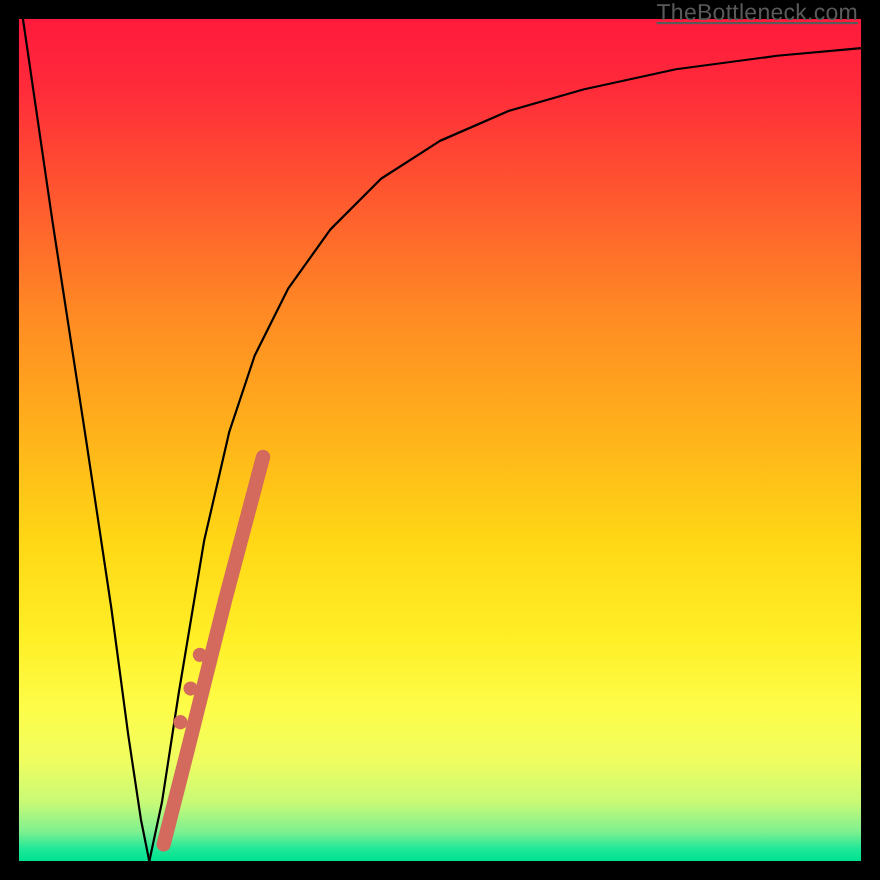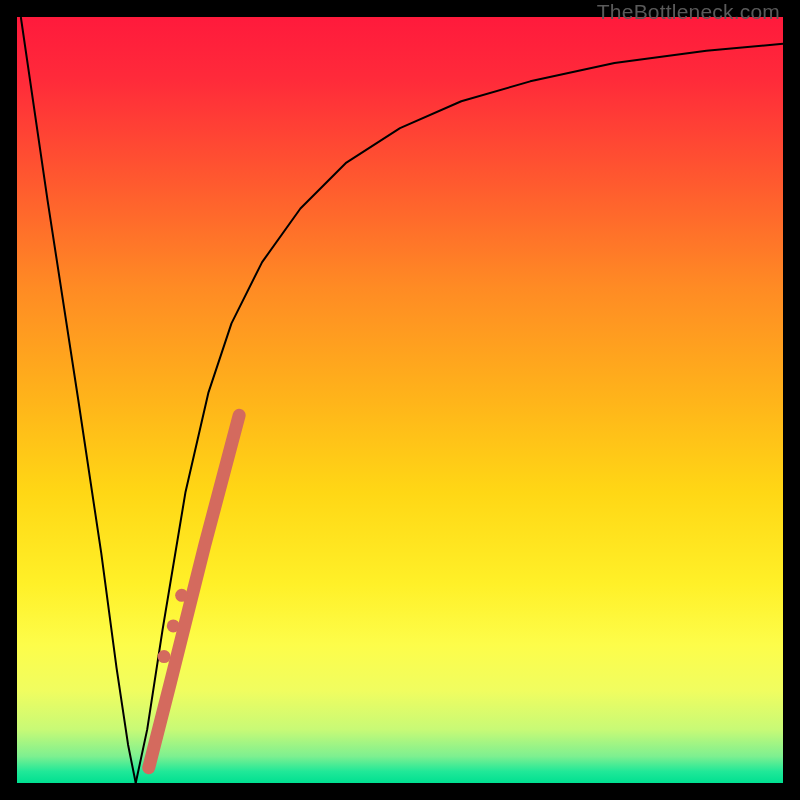--- a/index.html
+++ b/index.html
@@ -26,20 +26,21 @@
   }
   .watermark {
     position: absolute;
     top: 0;
     right: 20px;
     color: #5a5a5a;
     font-size: 21px;
     font-weight: 500;
     letter-spacing: 0.2px;
     user-select: none;
+    text-decoration: underline;
   }
   svg { display: block; }
 </style>
 </head>
 <body>
 
 <div class="frame">
 
   <div class="plot">
     <svg viewBox="0 0 100 100" preserveAspectRatio="none" width="766" height="766">

